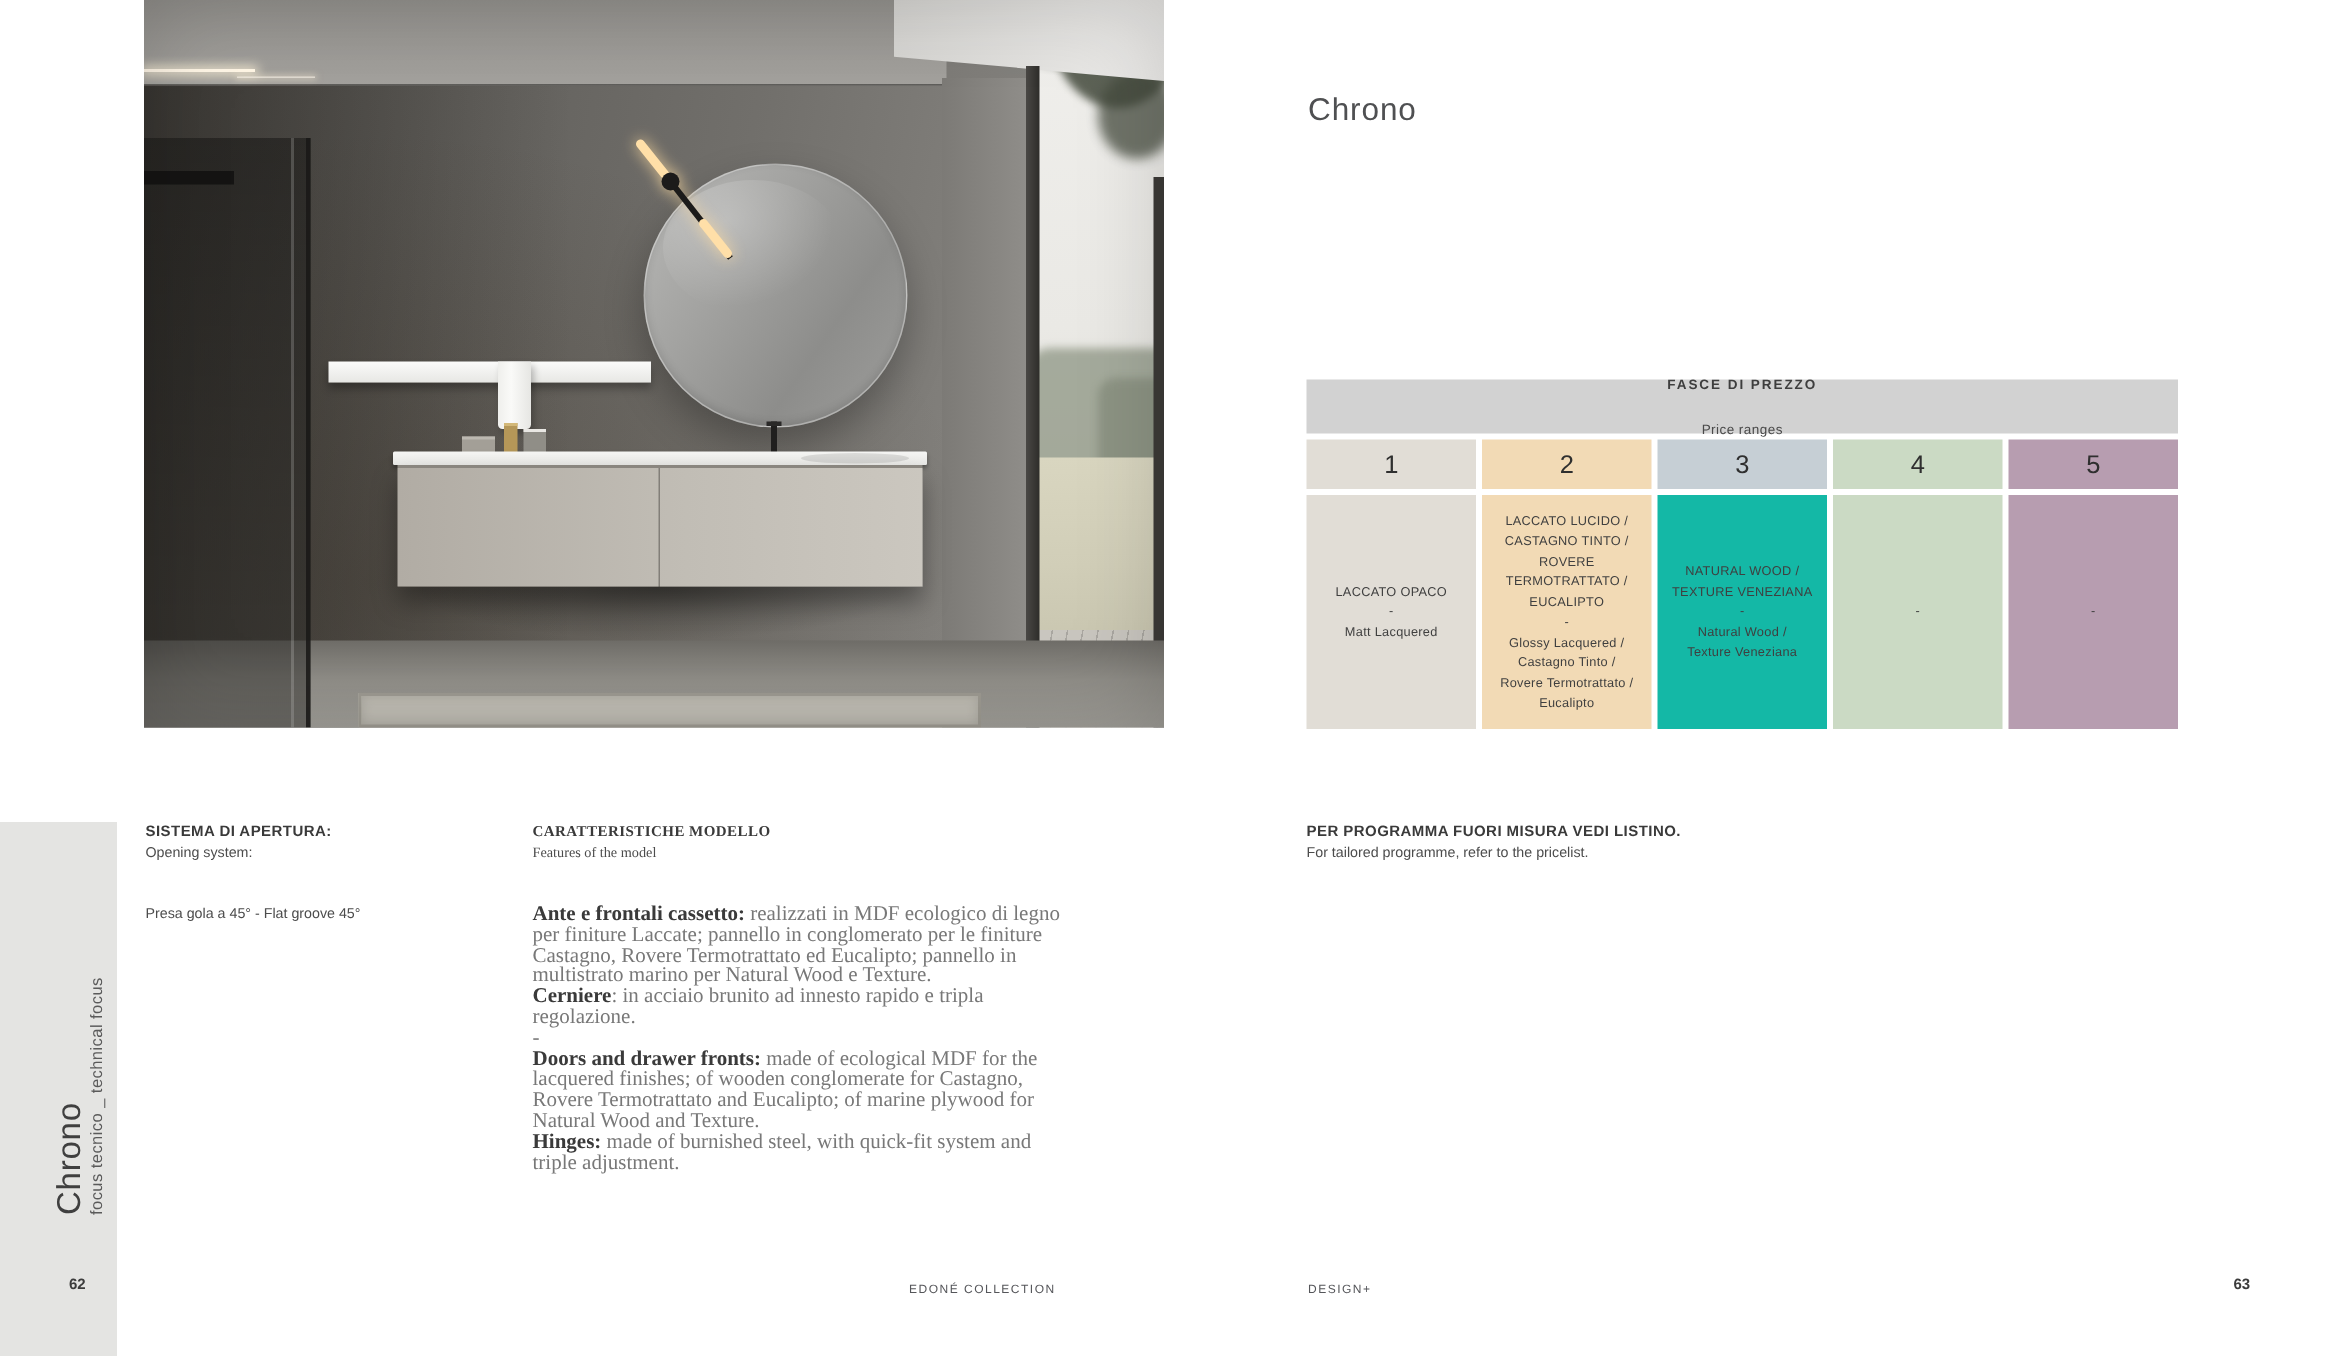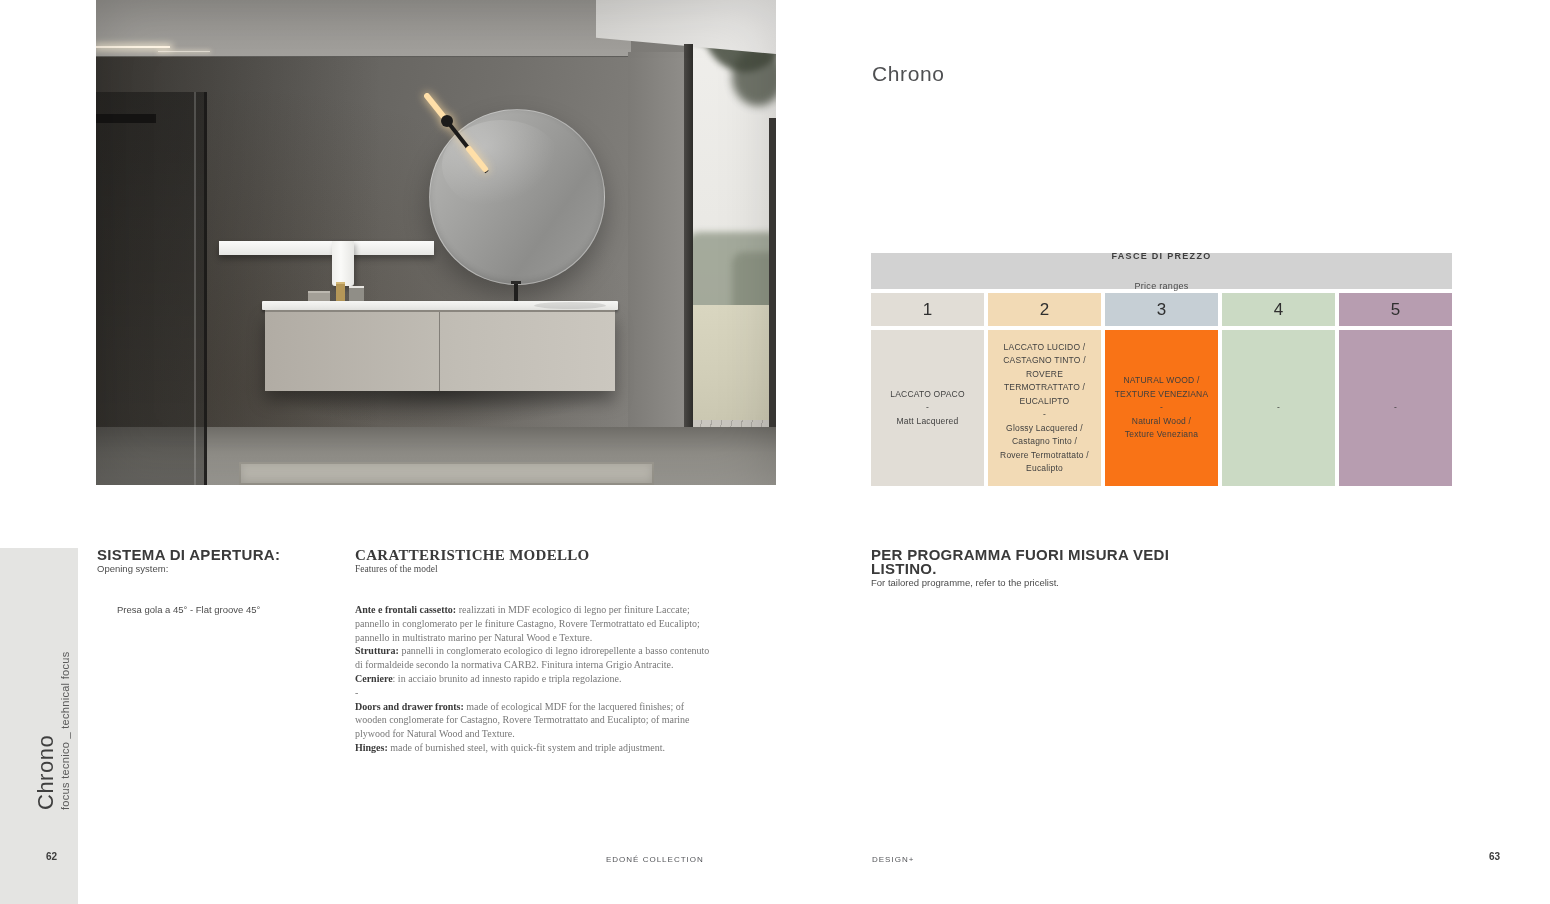--- a/index.html
+++ b/index.html
@@ -110,27 +110,27 @@
   .pt-row { display:flex; gap:4px; margin-top:4px; }
   .num-cell { flex:1; height:33px; display:flex; align-items:center; justify-content:center;
     font-size:17px; color:#2f2f2f; font-weight:500; }
   .body-cell { flex:1; height:156px; display:flex; align-items:center; justify-content:center;
     padding:6px 4px; }
   .cell-inner { text-align:center; }
   .cell-line { font-size:8.5px; line-height:13.5px; color:#3f3f3f; font-weight:500;
     letter-spacing:0.2px; }
 
   
-  .col-head-it { font-size:15px; font-weight:bold; color:#3a3a3a; letter-spacing:0.3px; line-height:14px; }
+  .col-head-it { font-size:10px; font-weight:bold; color:#3a3a3a; letter-spacing:0.3px; line-height:14px; }
   .col-head-en { font-size:9.5px; color:#4c4c4c; line-height:14px; }
   .opening-col { position:absolute; left:97px; top:548px; width:250px; }
-  .opening-value { margin-top:28px; font-size:9.5px; color:#4c4c4c;margin-left:20px; }
+  .opening-value { margin-top:28px; font-size:9.5px; color:#4c4c4c; }
   .features-col { position:absolute; left:355px; top:548px; width:360px;font-family:Liberation Serif, serif; }
   .features-body { margin-top:27px; }
-  .feat { font-size:10px; line-height:13.8px; color:#787878; }
+  .feat { font-size:14px; line-height:13.8px; color:#787878; }
   .feat b { color:#3a3a3a; font-weight:bold; }
   .note-col { position:absolute; left:871px; top:548px; width:320px; }
 
   
   .footer-left-num { position:absolute; left:46px; top:851px; }
   .footer-collection { position:absolute; left:606px; top:855px; font-size:8px;
     letter-spacing:1px; color:#55565a; }
   .footer-design { position:absolute; left:872px; top:855px; font-size:8px;
     letter-spacing:1px; color:#55565a; }
   .footer-right-num { position:absolute; left:1489px; top:851px; }
@@ -214,21 +214,21 @@
           <div class="cell-line">CASTAGNO TINTO /</div>
           <div class="cell-line">ROVERE TERMOTRATTATO /</div>
           <div class="cell-line">EUCALIPTO</div>
           <div class="cell-line">-</div>
           <div class="cell-line">Glossy Lacquered /</div>
           <div class="cell-line">Castagno Tinto /</div>
           <div class="cell-line">Rovere Termotrattato /</div>
           <div class="cell-line">Eucalipto</div>
         </div>
       </div>
-      <div class="body-cell" style="background: #f97316;">
+      <div class="body-cell" style="background: #14b8a6;">
         <div class="cell-inner">
           <div class="cell-line">NATURAL WOOD /</div>
           <div class="cell-line">TEXTURE VENEZIANA</div>
           <div class="cell-line">-</div>
           <div class="cell-line">Natural Wood /</div>
           <div class="cell-line">Texture Veneziana</div>
         </div>
       </div>
       <div class="body-cell" style="background: rgb(203, 218, 196);">
         <div class="cell-inner">
@@ -247,21 +247,20 @@
   <div class="col-head-it">SISTEMA DI APERTURA:</div>
   <div class="col-head-en">Opening system:</div>
   <div class="opening-value">Presa gola a 45° - Flat groove 45°</div>
 </div>
 
 <div class="features-col">
   <div class="col-head-it">CARATTERISTICHE MODELLO</div>
   <div class="col-head-en">Features of the model</div>
   <div class="features-body">
       <p class="feat"><b>Ante e frontali cassetto:</b> realizzati in MDF ecologico di legno per finiture Laccate; pannello in conglomerato per le finiture Castagno, Rovere Termotrattato ed Eucalipto; pannello in multistrato marino per Natural Wood e Texture.</p>
-      <p class="feat"><b>Struttura:</b> pannelli in conglomerato ecologico di legno idrorepellente a basso contenuto di formaldeide secondo la normativa CARB2. Finitura interna Grigio Antracite.</p>
       <p class="feat"><b>Cerniere</b>: in acciaio brunito ad innesto rapido e tripla regolazione.</p>
       <p class="feat">-</p>
       <p class="feat"><b>Doors and drawer fronts:</b> made of ecological MDF for the lacquered finishes; of wooden conglomerate for Castagno, Rovere Termotrattato and Eucalipto; of marine plywood for Natural Wood and Texture.</p>
       <p class="feat"><b>Hinges:</b> made of burnished steel, with quick-fit system and triple adjustment.</p>
     </div>
 </div>
 
 <div class="note-col">
   <div class="col-head-it">PER PROGRAMMA FUORI MISURA VEDI LISTINO.</div>
   <div class="col-head-en">For tailored programme, refer to the pricelist.</div>

